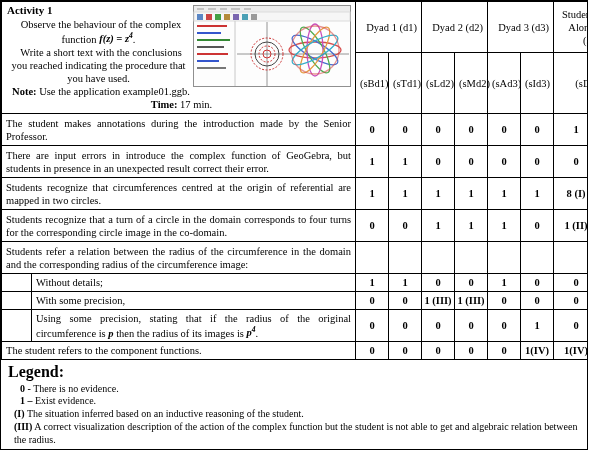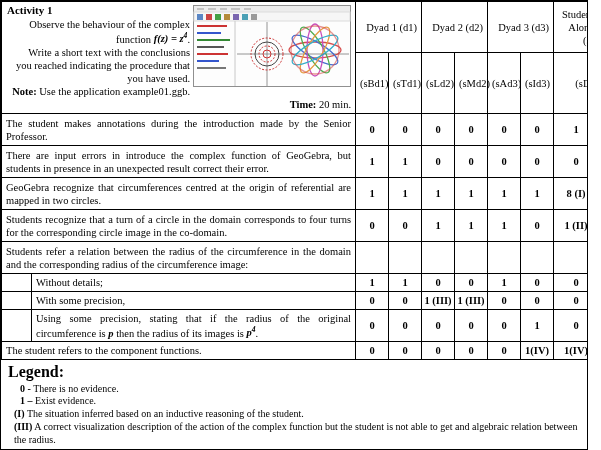--- a/index.html
+++ b/index.html
@@ -5,21 +5,21 @@
   * { box-sizing: border-box; }
   html,body { margin:0; padding:0; background:#fff; }
   body { font-family:"Liberation Serif", serif; color:#000; }
   .figure { width:588px; height:450px; border:1.5px solid #000; display:flex; flex-direction:column; overflow:hidden; background:#fff; }
   table { border-collapse:collapse; width:100%; table-layout:fixed; }
   td { border:1px solid #000; font-size:10.5px; line-height:1.25; padding:1px 4px; vertical-align:middle; }
   tr.h1 { height:36px; } tr.h2 { height:50px; }
   tr.r2 { height:32px;margin-left:48px; } tr.r1 { height:18px; }
   td.activity { vertical-align:top; padding:2px 4px 2px 5px; }
   .atitle { font-weight:bold; font-size:11px; }
-  .ap { margin:0; text-indent:5px; text-align:right; }
+  .ap { margin:0; text-indent:5px; text-align:center; }
   .bi { font-weight:bold; font-style:italic; }
   .iv { font-style:italic; font-weight:bold; }
   .ggb { float:right; width:158px; height:82px; margin:1px 0 2px 3px; }
   td.head { text-align:right; }
   td.label { text-align:justify; }
   td.val { text-align:center; font-weight:bold; padding:1px 0; white-space:nowrap; overflow:hidden; }
   td.indent { padding:0; }
   sup { font-size:0.72em; }
   .legend { flex:1; padding:2px 7px; font-size:10px; line-height:1.28; }
   .ltitle { font-weight:bold; font-size:16px; }
@@ -95,21 +95,21 @@
               <ellipse cx="122" cy="45" rx="26" ry="8" stroke="#e08a20" transform="rotate(120 122 45)"></ellipse>
               <ellipse cx="122" cy="45" rx="26" ry="8" stroke="#15a0c0" transform="rotate(150 122 45)"></ellipse>
               <circle cx="122" cy="45" r="24" stroke="#d03030" opacity="0.6"></circle>
             </g>
           </svg>
         </div>
         <div class="atitle">Activity 1</div>
         <p class="ap"><span>Observe the behaviour of the complex function </span><span class="bi"><span>f(z) = z</span><sup>4</sup></span><span>.</span></p>
         <p class="ap">Write a short text with the conclusions you reached indicating the procedure that you have used.</p>
         <p class="ap"><b>Note:</b><span> Use the application example01.ggb.</span></p>
-        <p class="ap"><b>Time:</b><span> 20 min.</span></p>
+        <p class="ap"><b>Time:</b><span> 17 min.</span></p>
       </td>
       <td class="head" colspan="2">Dyad 1 (d1)</td>
       <td class="head" colspan="2">Dyad 2 (d2)</td>
       <td class="head" colspan="2">Dyad 3 (d3)</td>
       <td class="head">Student Alone (s)</td>
     </tr>
     <tr class="h2">
       <td class="head">(sBd1)</td>
       <td class="head">(sTd1)</td>
       <td class="head">(sLd2)</td>
@@ -135,21 +135,21 @@
       <td class="val">1</td>
       <td class="val">1</td>
       <td class="val">0</td>
       <td class="val">0</td>
       <td class="val">0</td>
       <td class="val">0</td>
       <td class="val">0</td>
     </tr>
 
     <tr class="r2">
-      <td class="label" colspan="2">GeoGebra recognize that circumferences centred at the origin of referential are mapped in two circles.</td>
+      <td class="label" colspan="2">Students recognize that circumferences centred at the origin of referential are mapped in two circles.</td>
       <td class="val">1</td>
       <td class="val">1</td>
       <td class="val">1</td>
       <td class="val">1</td>
       <td class="val">1</td>
       <td class="val">1</td>
       <td class="val">8 (I)</td>
     </tr>
 
     <tr class="r2">

